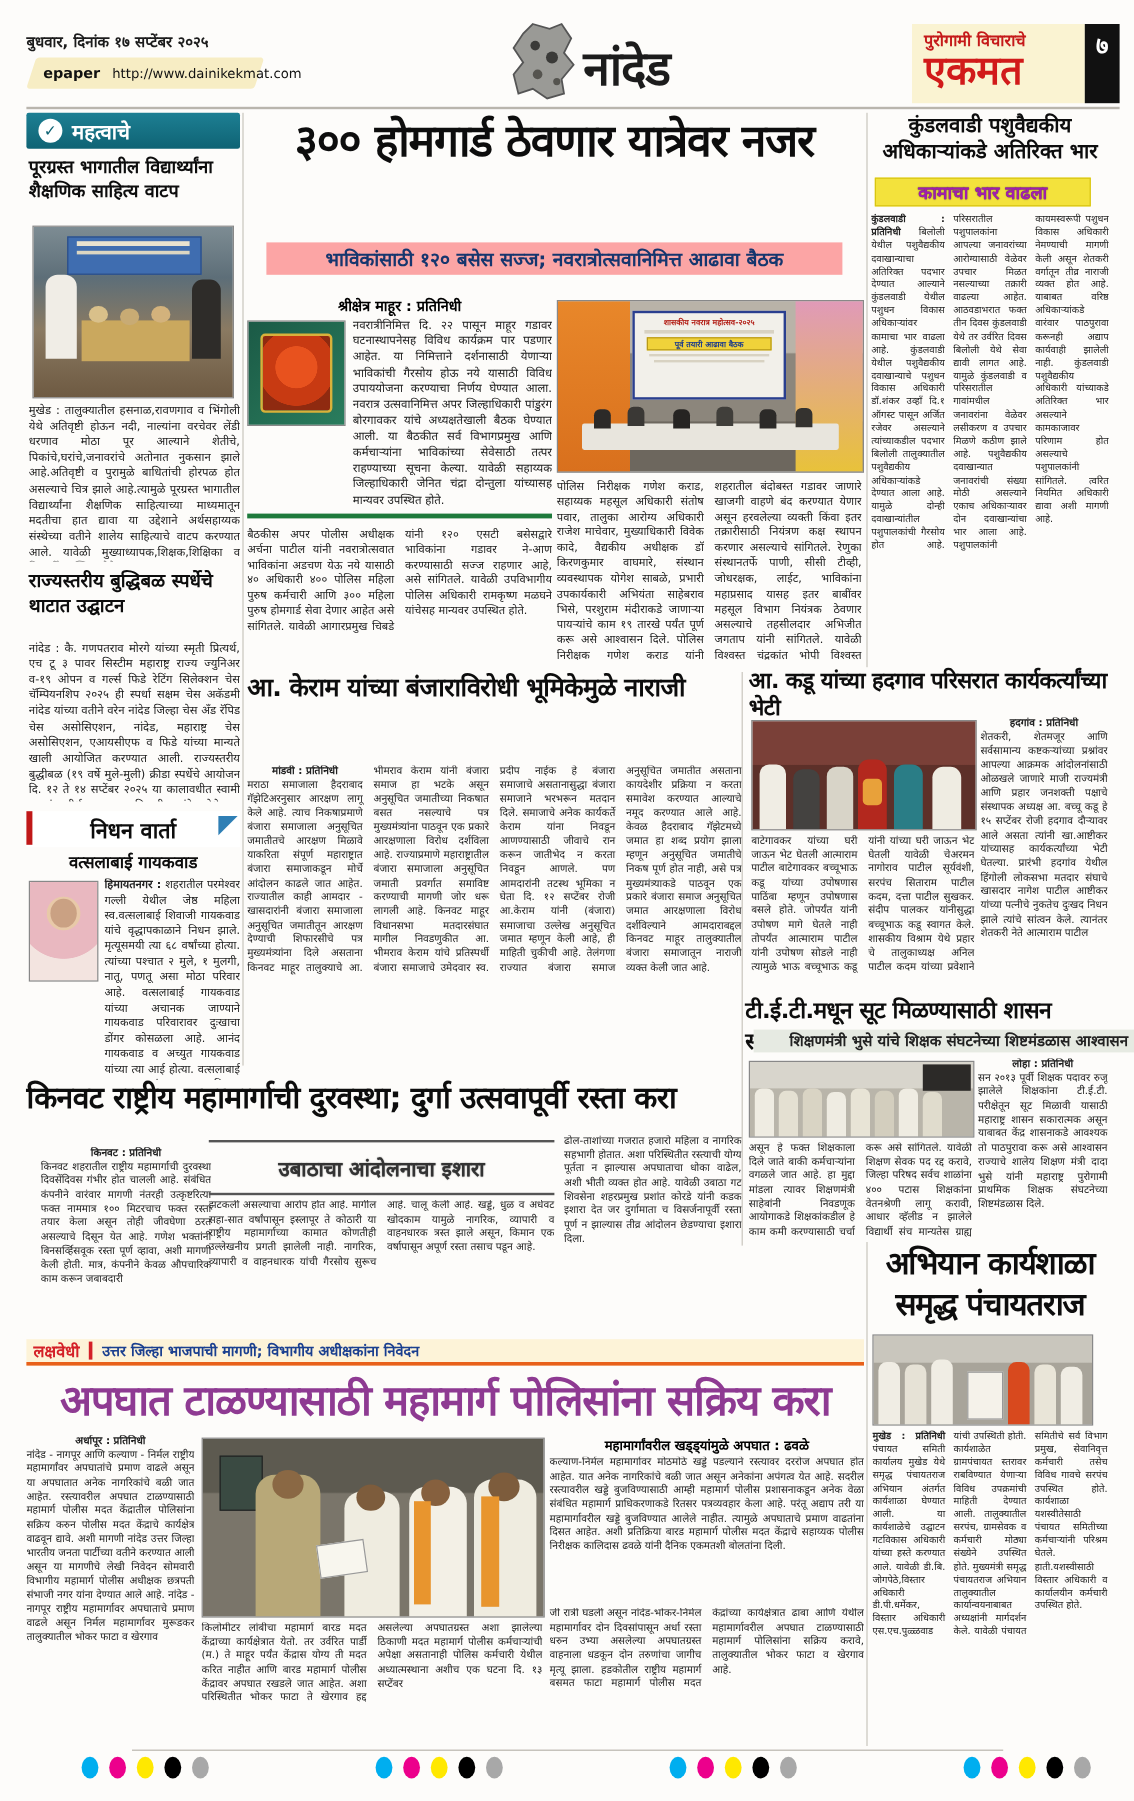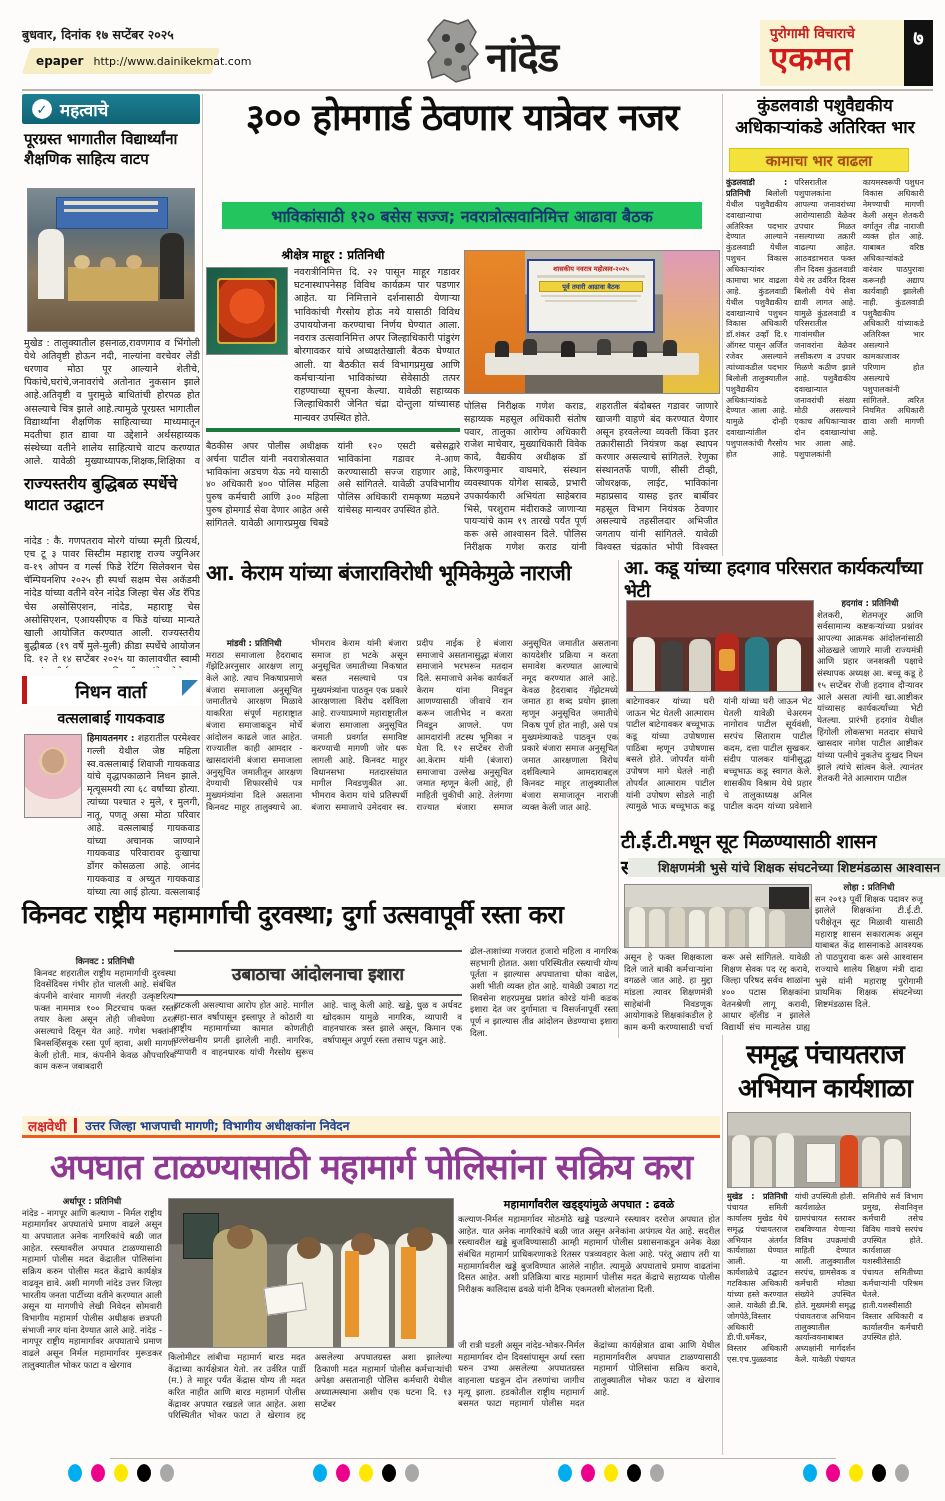--- a/index.html
+++ b/index.html
@@ -19,22 +19,22 @@
   .hrule{background:#b9b5ad;height:1px;}
   .photo{overflow:hidden;border:1px solid #888;}
   
   .epaper-bar{background:#f7edc4;transform:skewX(-18deg);border-radius:3px;}
   .brand-box{background:#faf3d2;}
   .pageno-box{background:#111;color:#fff;display:flex;align-items:flex-start;justify-content:center;}
   
   .imp-box{background:linear-gradient(180deg,#1d7f93,#0f6374);color:#fff;display:flex;align-items:center;border-radius:2px;}
   .check-badge{width:20px;height:20px;border-radius:50%;background:#fff;color:#0f6374;display:inline-flex;
                align-items:center;justify-content:center;font-size:13px;font-weight:bold;margin:0 8px 0 10px;}
-  .strap{background:#22c55e;color:#16366e;font-weight:bold;display:flex;align-items:center;justify-content:center;}
-  .yellow-strap{background:#f3e23c;color:#c2410c;font-weight:normal;display:flex;align-items:center;justify-content:center;
+  .strap{background:#fca5a5;color:#16366e;font-weight:bold;display:flex;align-items:center;justify-content:center;}
+  .yellow-strap{background:#f3e23c;color:#a21caf;font-weight:bold;display:flex;align-items:center;justify-content:center;
                 text-shadow:0 0 1px #333;border:1px solid #d8c512;}
   .grey-strap{background:#e6eae2;color:#222;font-weight:bold;display:flex;align-items:center;justify-content:center;}
   .kicker{background:#fdf3d8;border-bottom:3px solid #e8601a;display:flex;align-items:center;gap:8px;padding-left:6px;box-sizing:border-box;}
   .obit-banner{border-top:4px solid #111;position:relative;background:#fff;}
   .boxed-sub{border-top:2px solid #555;border-bottom:2px solid #555;display:flex;align-items:center;justify-content:center;}
   .dots{display:flex;gap:9px;}
   .dot{width:14px;height:18px;border-radius:50%;}
 </style>
 </head>
 <body>
@@ -211,22 +211,22 @@
   <p class="abs body-xs" style="left:22px;top:944px;width:142px;height:170px;margin:12px;font-size:8.6px;">
     <b style="display:block;text-align:center;">किनवट : प्रतिनिधी</b>
     <span>किनवट शहरातील राष्ट्रीय महामार्गाची दुरवस्था दिवसेंदिवस गंभीर होत चालली आहे. संबंधित कंपनीने वारंवार मागणी नंतरही उत्कृष्टरित्या फक्त नाममात्र १०० मिटरचाच फक्त रस्ता तयार केला असून तोही जीवघेणा ठरत असल्याचे दिसून येत आहे. गणेश भक्तांनी बिनसर्व्हिसवूक रस्ता पूर्ण व्हावा, अशी मागणी केली होती. मात्र, कंपनीने केवळ औपचारिक काम करून जबाबदारी</span>
   </p>
 
   <div class="abs boxed-sub" style="left:174px;top:950px;width:288px;height:42px;font-size:17px;font-weight:bold;color:#333;text-shadow:0 0 1px #555;">उबाठाचा आंदोलनाचा इशारा</div>
   <p class="abs body-xs cols2" style="left:174px;top:1000px;width:288px;height:114px;margin:0;font-size:8.6px;">झटकली असल्याचा आरोप होत आहे. मागील सहा-सात वर्षांपासून इस्लापूर ते कोठारी या राष्ट्रीय महामार्गाच्या कामात कोणतीही उल्लेखनीय प्रगती झालेली नाही. नागरिक, व्यापारी व वाहनधारक यांची गैरसोय सुरूच आहे. चालू केली आहे. खड्डे, धुळ व अर्धवट खोदकाम यामुळे नागरिक, व्यापारी व वाहनधारक त्रस्त झाले असून, किमान एक वर्षापासून अपूर्ण रस्ता तसाच पडून आहे.</p>
   <p class="abs body-xs" style="left:470px;top:946px;width:148px;height:168px;margin:0;font-size:8.6px;">ढोल-ताशांच्या गजरात हजारो महिला व नागरिक सहभागी होतात. अशा परिस्थितीत रस्त्याची योग्य पूर्तता न झाल्यास अपघाताचा धोका वाढेल, अशी भीती व्यक्त होत आहे. यावेळी उबाठा गट शिवसेना शहरप्रमुख प्रशांत कोरडे यांनी कडक इशारा देत जर दुर्गामाता च विसर्जनापूर्वी रस्ता पूर्ण न झाल्यास तीव्र आंदोलन छेडण्याचा इशारा दिला.</p>
 
   <div class="abs center hl" style="left:727px;top:1038px;width:196px;font-size:26px;line-height:1.3;letter-spacing:-1px;">
+    <div>अभियान कार्यशाळा</div>
     <div>समृद्ध पंचायतराज</div>
-    <div>अभियान कार्यशाळा</div>
   </div>
 
   <div class="abs photo" style="left:727px;top:1112px;width:182px;height:74px;background:linear-gradient(180deg,#c9c6bd 0 30%,#a8a49a 31% 100%);">
     <div style="position:absolute;left:4px;bottom:0;width:18px;height:52px;background:#f0ede4;border-radius:7px 7px 0 0;"></div>
     <div style="position:absolute;left:26px;bottom:0;width:18px;height:50px;background:#e6e2d6;border-radius:7px 7px 0 0;"></div>
     <div style="position:absolute;left:48px;bottom:0;width:18px;height:54px;background:#f0ede4;border-radius:7px 7px 0 0;"></div>
     <div style="position:absolute;left:78px;bottom:4px;width:28px;height:38px;background:#f5f2ea;border:1px solid #999;"></div>
     <div style="position:absolute;left:112px;bottom:0;width:18px;height:52px;background:#d8491e;border-radius:7px 7px 0 0;"></div>
     <div style="position:absolute;left:134px;bottom:0;width:18px;height:50px;background:#e9e5d8;border-radius:7px 7px 0 0;"></div>
     <div style="position:absolute;left:156px;bottom:0;width:18px;height:48px;background:#f0ede4;border-radius:7px 7px 0 0;"></div>

